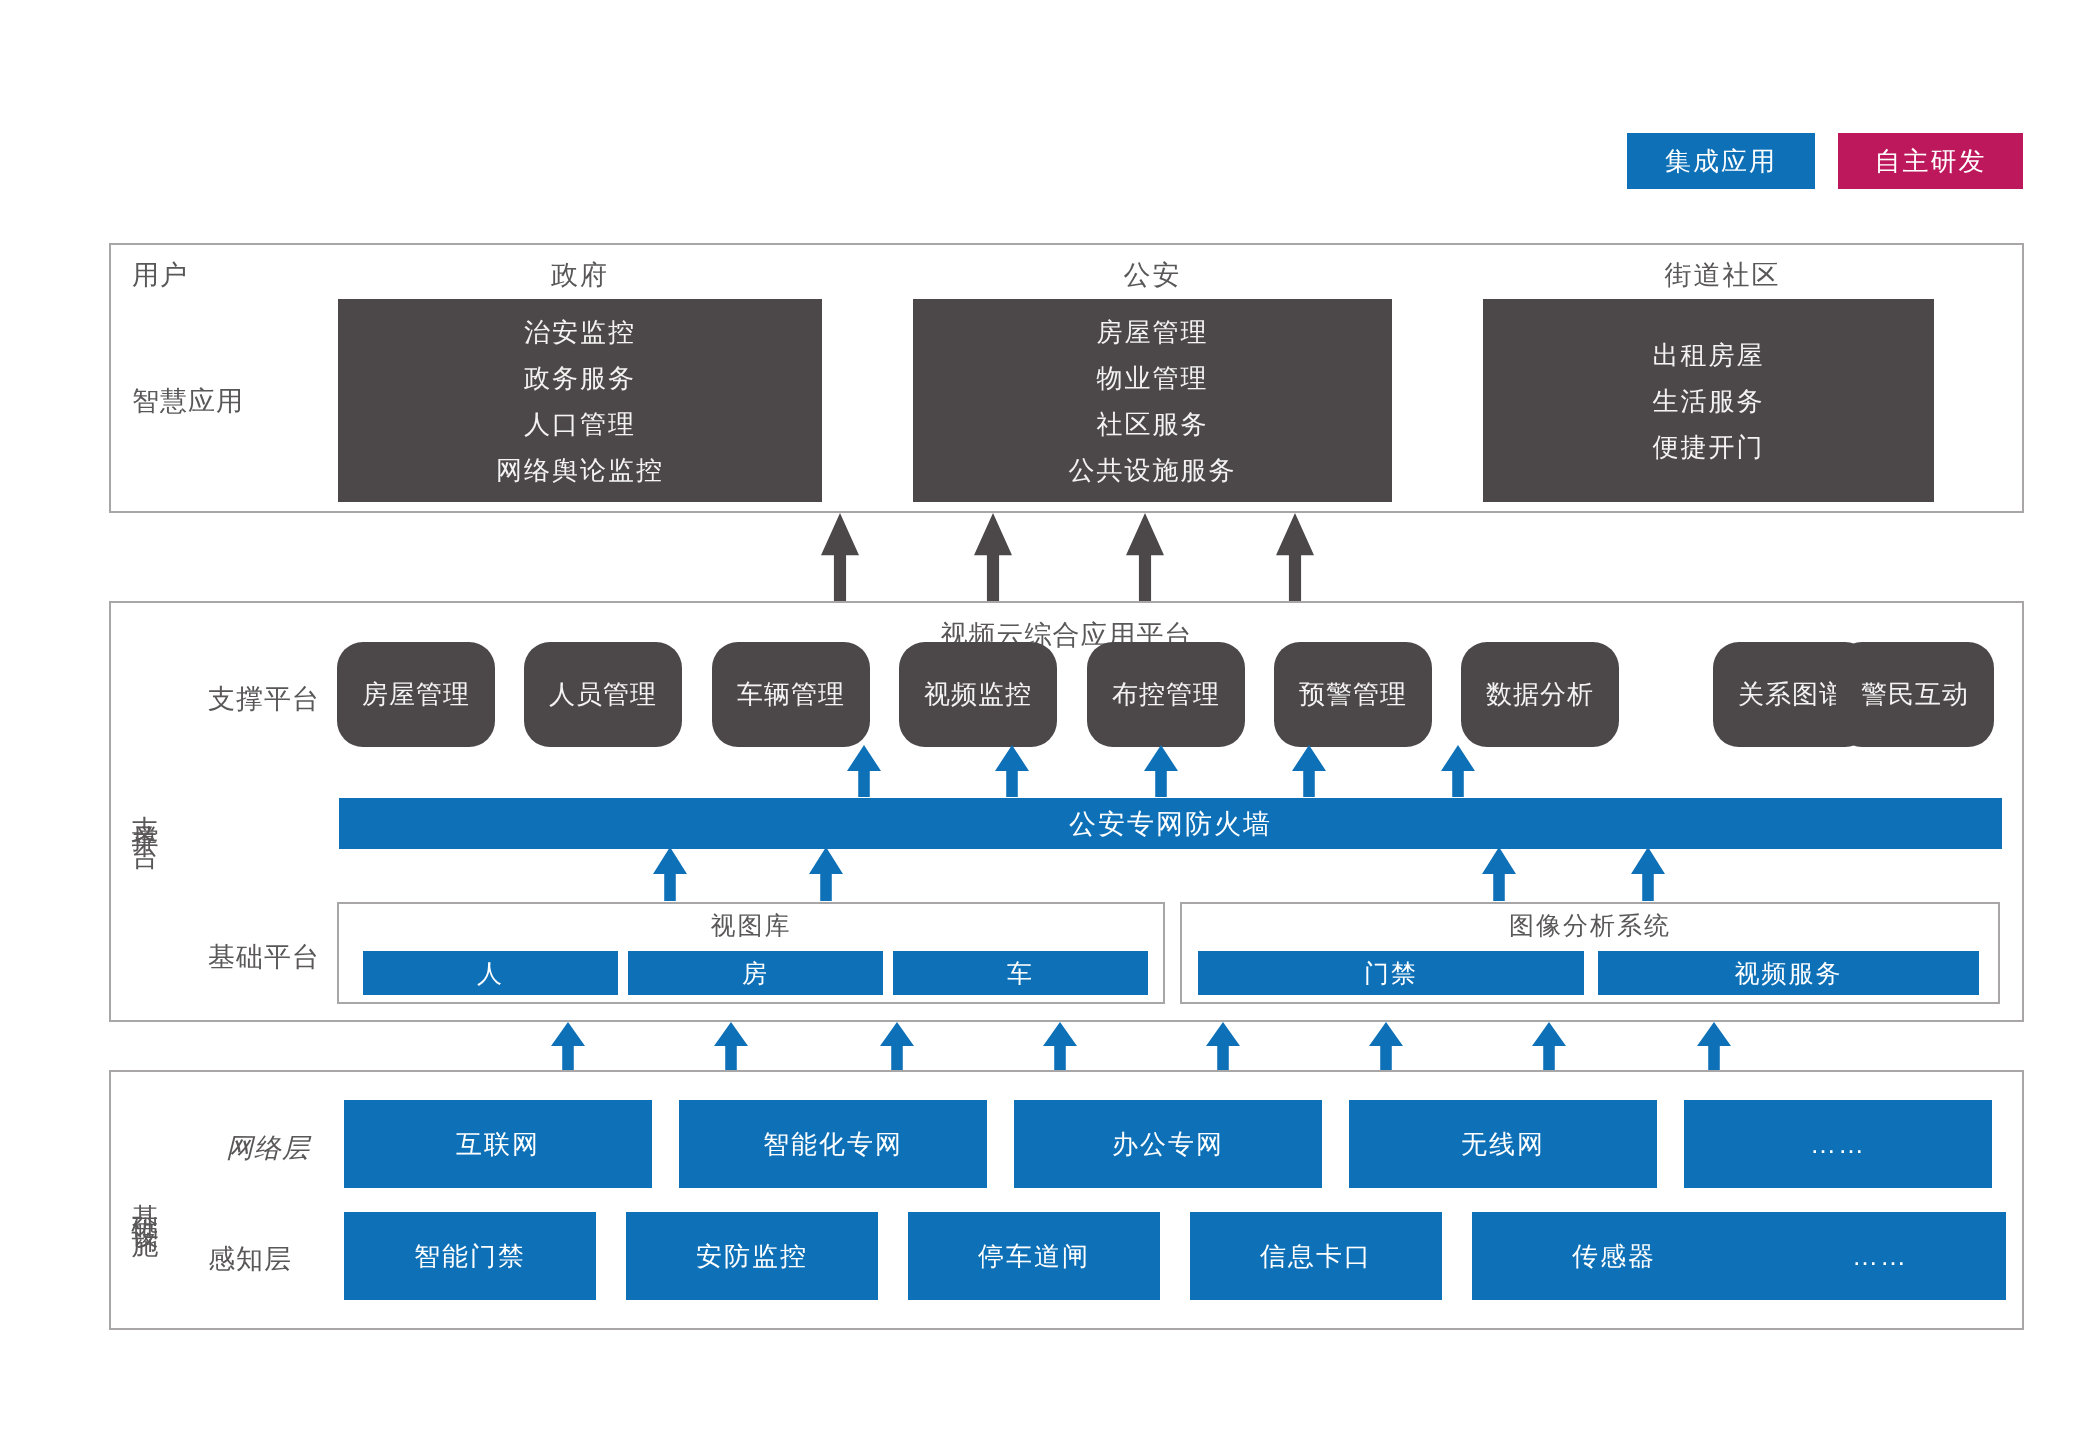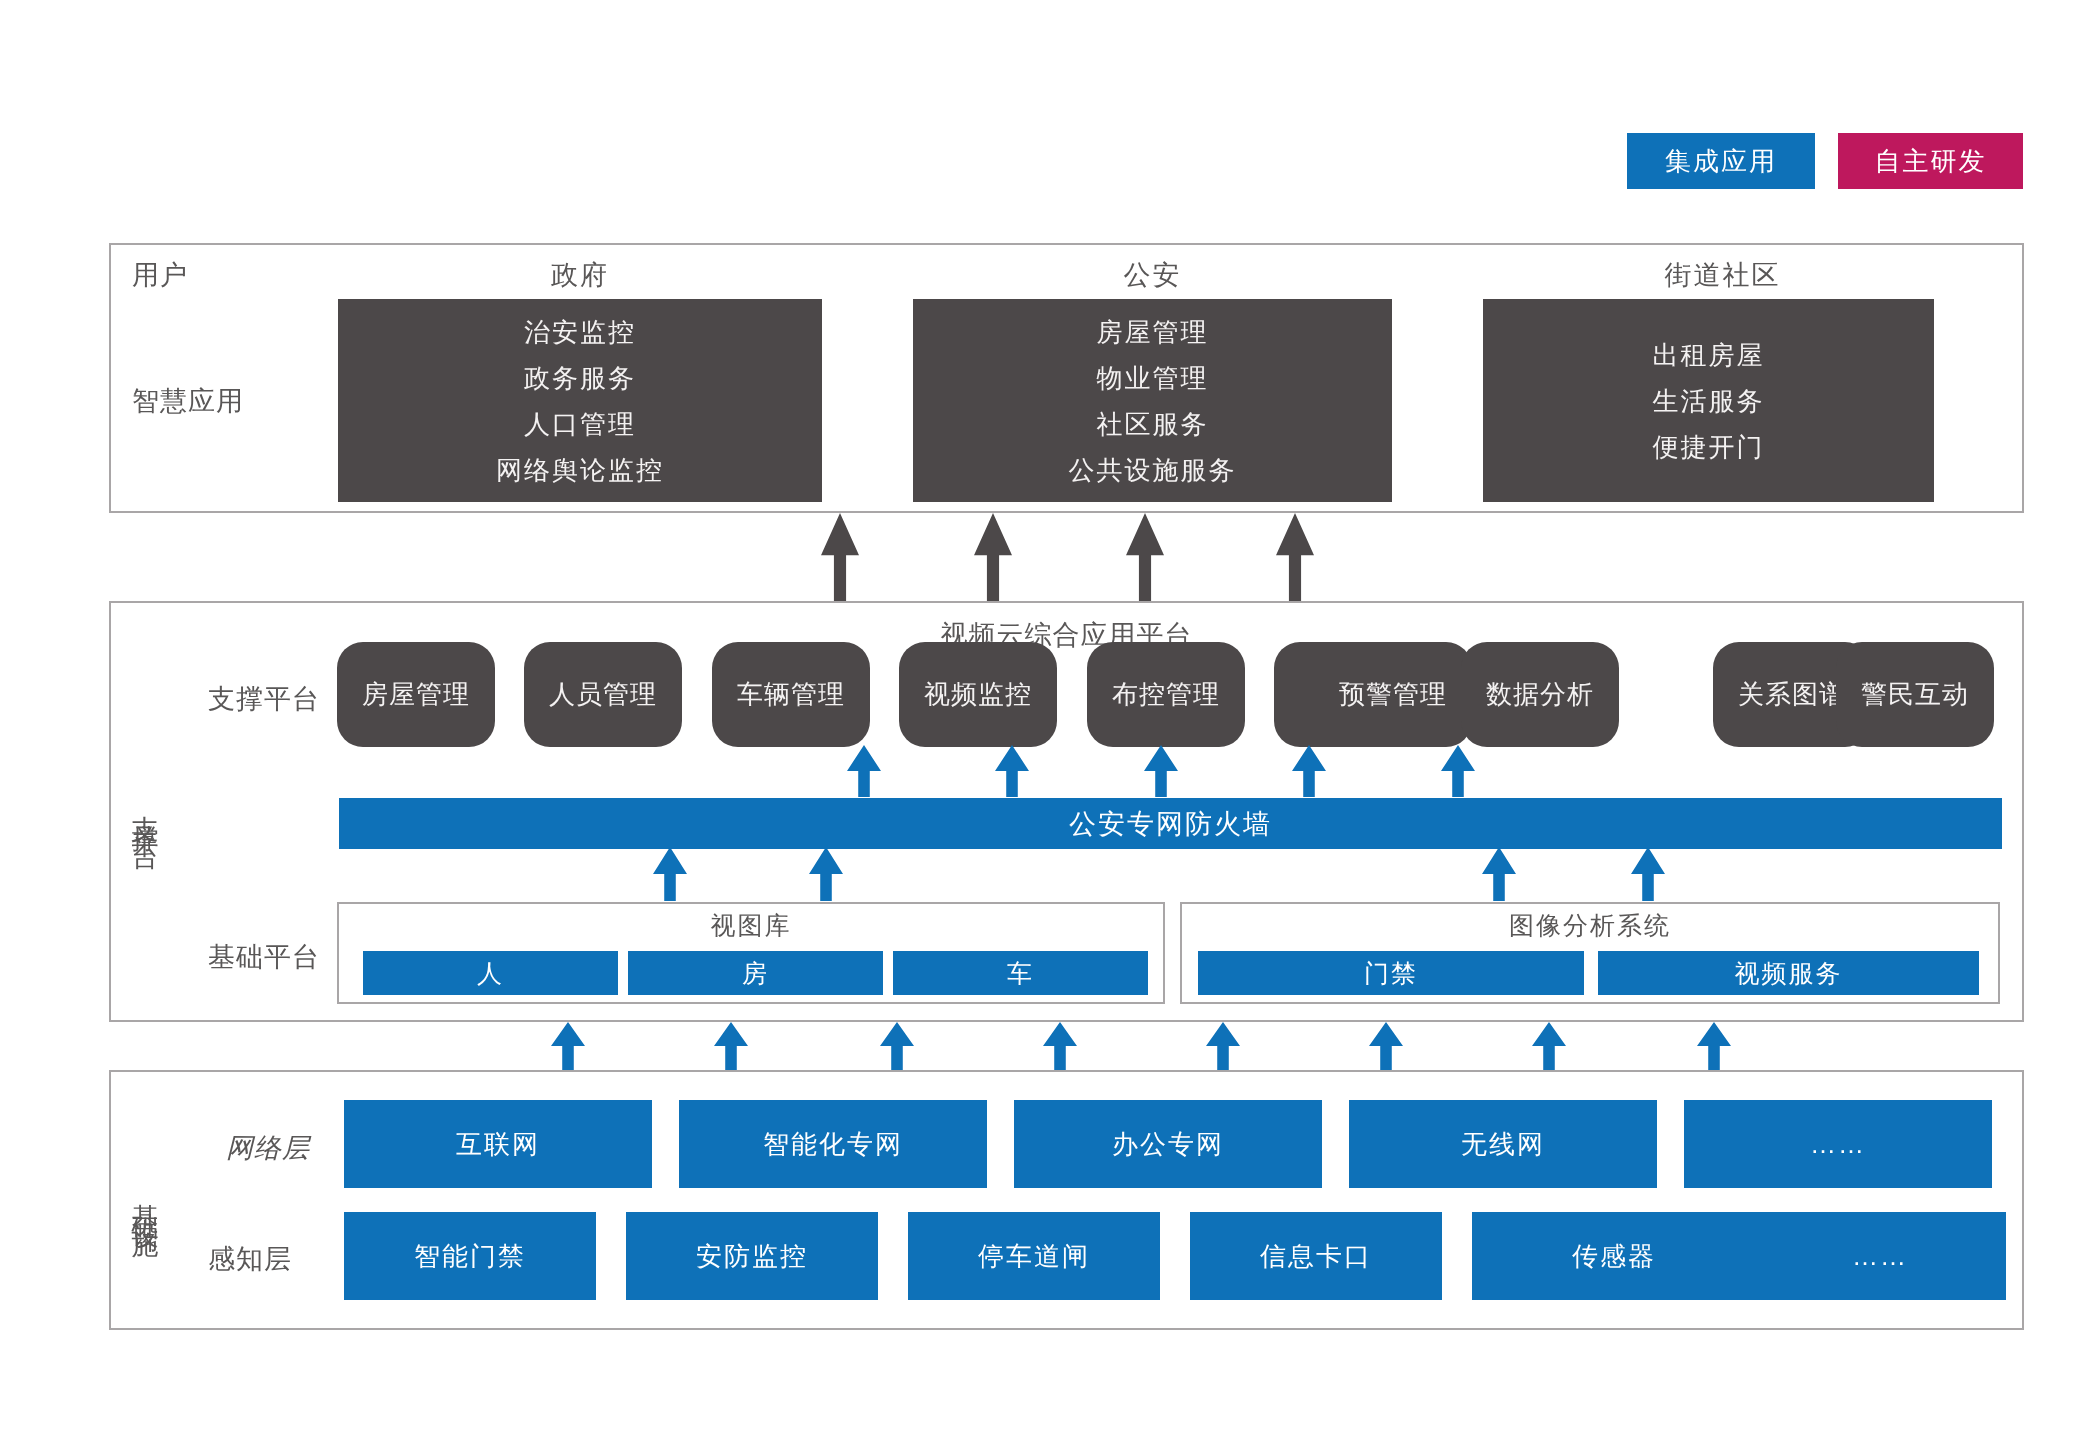--- a/index.html
+++ b/index.html
@@ -74,21 +74,21 @@
   <div class="sec" style="top:601px;height:421px;">
     <div class="vlabel">支撑平台</div>
     <div class="lbl" style="left:0;width:100%;top:14px;text-align:center;">视频云综合应用平台</div>
     <div class="lbl" style="left:97px;top:78px;">支撑平台</div>
 
     <div class="rbox" style="left:226px;">房屋管理</div>
     <div class="rbox" style="left:413px;">人员管理</div>
     <div class="rbox" style="left:601px;">车辆管理</div>
     <div class="rbox" style="left:788px;">视频监控</div>
     <div class="rbox" style="left:976px;">布控管理</div>
-    <div class="rbox" style="left:1163px;padding-left:40px;">预警管理</div>
+    <div class="rbox" style="left:1163px;">预警管理</div>
     <div class="rbox" style="left:1350px;">数据分析</div>
     <div class="rbox" style="left:1602px;text-align:center;">关系图谱</div>
     <div class="rbox" style="left:1725px;">警民互动</div>
 
     <div class="firewall">公安专网防火墙</div>
 
     <div class="lbl" style="left:97px;top:336px;">基础平台</div>
 
     <div class="panel" style="left:226px;width:828px;">
       <div class="ttl">视图库</div>

